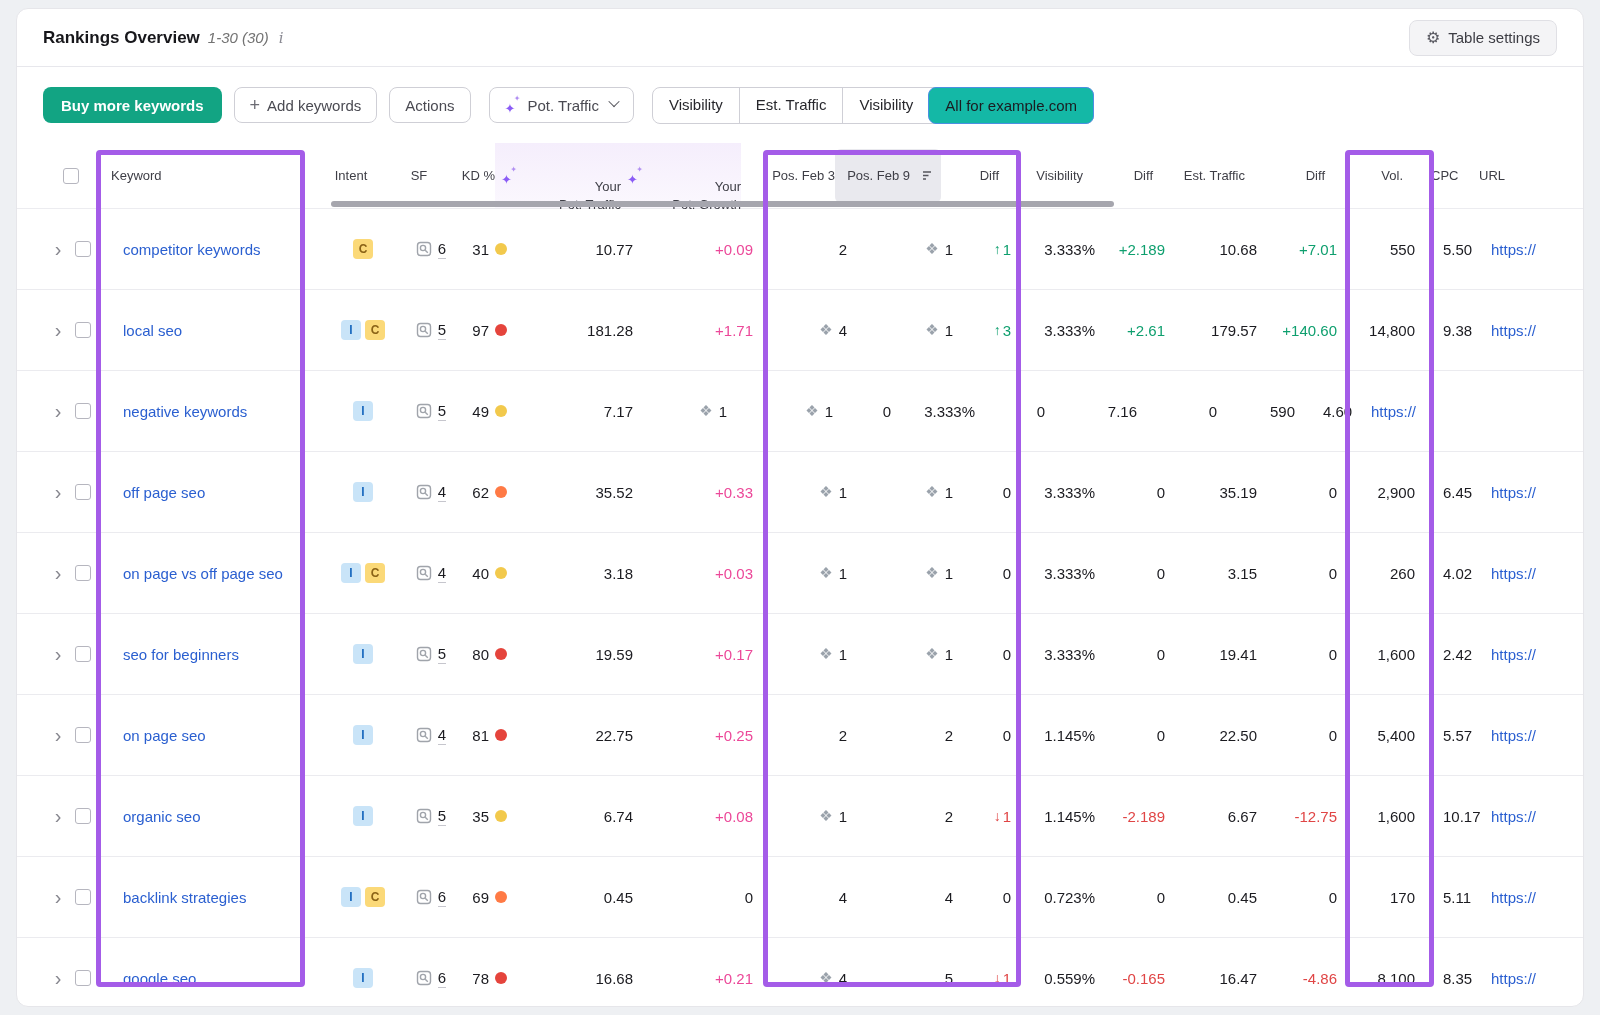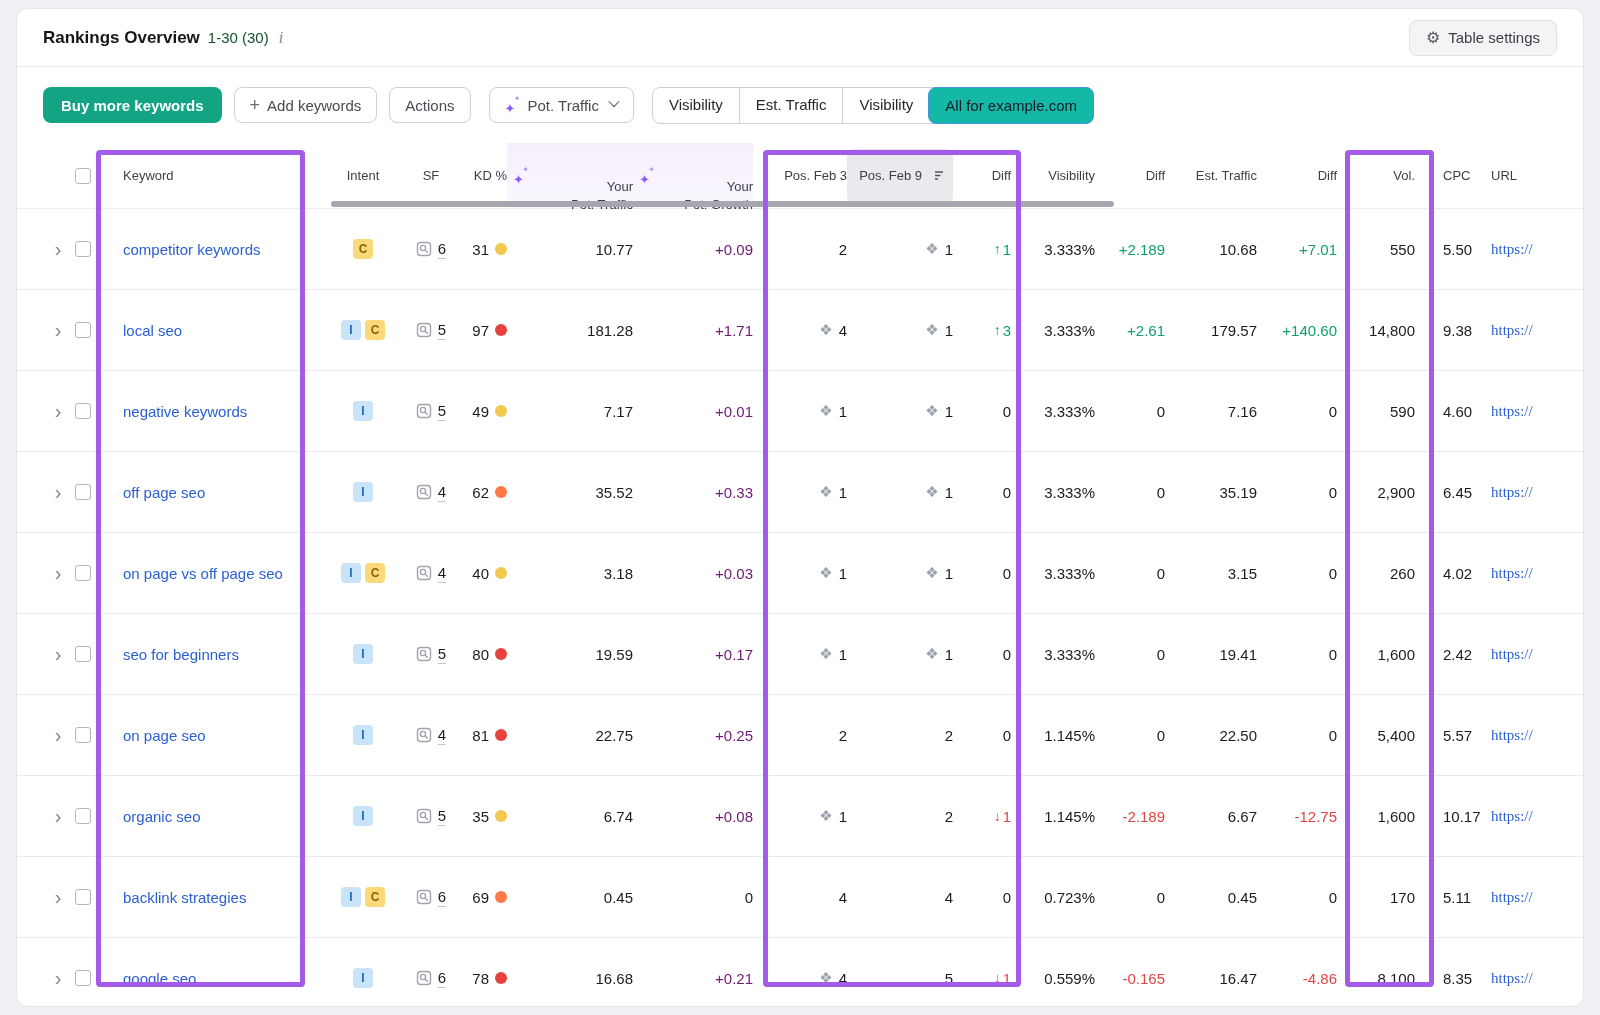--- a/index.html
+++ b/index.html
@@ -6,21 +6,21 @@
   html,body { width:1600px; height:1015px; overflow:hidden;
     font-family:"Liberation Sans","DejaVu Sans",sans-serif;
     background:#eef0f3; }
   .card { position:absolute; left:16px; top:8px; width:1568px; height:999px;
     background:#fff; border:1px solid #e6e6ea; border-radius:12px; overflow:hidden; }
 
   
   .title-bar { height:58px; display:flex; align-items:center; padding:0 26px;
     border-bottom:1px solid #e7e7ec; }
   .page-title { font-size:17px; font-weight:700; color:#17171b; }
-  .range-label { font-size:15px; color:#14532d; margin-left:8px; }
+  .range-label { font-size:15px; color:#737373; margin-left:8px;font-style:italic; }
   .info-icon { font-family:"DejaVu Serif",serif; font-style:italic; color:#8a8a93;
     font-size:15px; margin-left:10px; }
   .settings-btn { margin-left:auto; height:36px; display:flex; align-items:center; gap:8px;
     background:#f4f4f6; border:1px solid #e0e0e5; border-radius:8px; padding:0 16px;
     font-size:15px; color:#3d3d44; cursor:pointer; }
   .gear-icon { font-size:16px; color:#5a5a62; }
 
   
   .toolbar { height:76px; display:flex; align-items:center; padding:0 26px; }
   .btn { height:36px; display:flex; align-items:center; border-radius:8px; font-size:15px;
@@ -35,21 +35,21 @@
   .sparkle .s1 { position:absolute; left:0; bottom:-2px; font-size:13px; color:#8b5cf6; line-height:1; }
   .sparkle .s2 { position:absolute; right:0; top:-2px; font-size:8px; color:#b08ef2; line-height:1; }
   .tabs { display:flex; margin-left:18px; border:1px solid #cfcfd6; border-radius:8px; background:#fff; }
   .tab { padding:0 16px; line-height:34px; font-size:15px; color:#27272c; cursor:pointer;
     border-left:1px solid #cfcfd6; }
   .tab:first-child { border-left:none; }
   .tab.active { border:1.5px solid #4b8fe2; border-radius:8px; margin:-1px; line-height:35px;
     background:#14b8a6; color:#1b1b20; position:relative; z-index:1; }
 
   
-  .thead { position:relative; height:66px; display:flex; align-items:center; padding-left:24px;
+  .thead { position:relative; height:66px; display:flex; align-items:center; padding-left:12px;
     border-bottom:1px solid #ececf0; font-size:13px; color:#3e3e46; }
   .trow { height:81px; display:flex; align-items:center; padding-left:24px;
     border-bottom:1px solid #ebebef; }
   .cell { display:flex; align-items:center; font-size:15px; color:#1b1b20; height:100%; }
   .c-expand { width:34px; justify-content:center; }
   .c-check  { width:36px; justify-content:flex-start; }
   .c-keyword{ width:210px; padding-left:12px; }
   .c-intent { width:84px; justify-content:center; gap:4px; }
   .c-sf     { width:52px; justify-content:center; gap:6px; }
   .c-kd     { width:50px; justify-content:flex-end; gap:6px; }
@@ -83,24 +83,24 @@
     cursor:pointer; }
   .kw { color:#2a5fd0; text-decoration:none; cursor:pointer; }
   .intent { width:20px; height:20px; border-radius:4px; font-size:12px; font-weight:700;
     display:flex; align-items:center; justify-content:center; cursor:pointer; }
   .intent-C { background:#fbd978; color:#8a6216; }
   .intent-I { background:#c9e4f8; color:#1c6bbf; }
   .sf-num { border-bottom:1px solid #c6c6cd; padding-bottom:1px; }
   .kd-dot { width:12px; height:12px; border-radius:50%; display:inline-block; }
   .dot-yellow { background:#f2c94c; } .dot-orange { background:#ff7a45; } .dot-red { background:#e5443c; }
   .serp-d { color:#9aa2ab; font-size:15px; line-height:1; font-family:"DejaVu Sans",sans-serif; }
-  .c-pg.purple { color:#701a75; }
+  .c-pg.purple { color:#ec4899; }
   .pos { color:#0e9f6e; } .neg { color:#e04545; } .zero { color:#1b1b20; }
   .diff-arrow { font-size:14px; }
-  .url-link { color:#2a5fd0; text-decoration:none; cursor:pointer;font-family:Liberation Serif, serif; }
+  .url-link { color:#2a5fd0; text-decoration:none; cursor:pointer; }
 
   
   .annotation { position:absolute; border:5px solid #a45ce8; border-radius:4px; z-index:50;
     pointer-events:none; }
   .ann-1 { left:96px;  top:150px; width:209px; height:837px; }
   .ann-2 { left:763px; top:150px; width:258px; height:837px; }
   .ann-3 { left:1345px;top:150px; width:89px;  height:837px; }
 </style>
 </head>
 <body>
@@ -316,21 +316,20 @@
               <path d="M9.2 9.2L11.8 11.8" stroke="#a0a4ab" stroke-width="1.4"></path>
             </svg>
       </span>
       <span class="sf-num">5</span>
     </div>
     <div class="cell c-kd">
           <span>49</span>
           <span class="kd-dot dot-yellow"></span>
         </div>
     <div class="cell c-pt">7.17</div>
-    <div class="cell c-pg purple">+0.01</div>
     <div class="cell c-pos3">
       <span class="serp-d d3">❖</span>
       <span>1</span>
     </div>
     <div class="cell c-pos9">
       <span class="serp-d d9">❖</span>
       <span>1</span>
     </div>
     <div class="cell c-posdiff">
 

